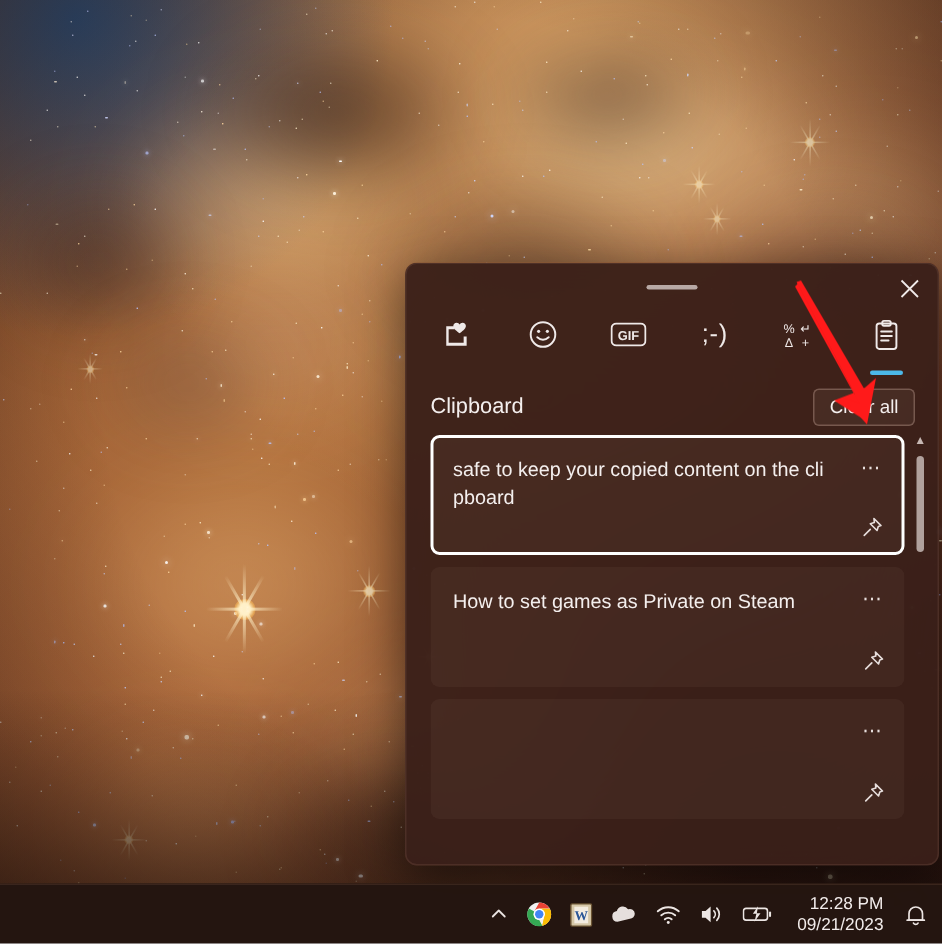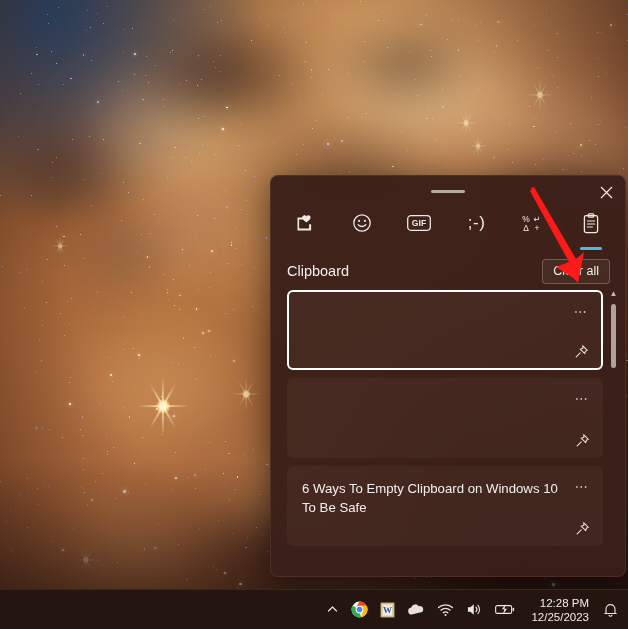--- a/index.html
+++ b/index.html
@@ -988,20 +988,35 @@
   </div>
 
   <div id="section-head">
     <div id="section-title">Clipboard</div>
     <div id="clear-all">Clear all</div>
   </div>
 
   <div id="list-area">
 
     <div class="clip-item focused">
+      <div class="clip-text">safe to keep your copied content on the cli
+pboard</div>
+      <div class="item-menu">⋯</div>
+      <div class="item-pin">
+        <svg width="15" height="15" viewBox="0 0 16 16" aria-hidden="true">
+          <g fill="none" stroke="#e7dedc" stroke-width="1.15" stroke-linejoin="round">
+            <path d="M9.2 1.8 l5 5 l-1.9 0.6 l-0.9 2.9 l-4.8 -4.8 l2.9 -0.9 z"></path>
+            <path d="M6.6 9.5 l-4.3 4.3" stroke-linecap="round"></path>
+          </g>
+        </svg>
+      </div>
+    </div>
+
+    <div class="clip-item">
+      <div class="clip-text">How to set games as Private on Steam</div>
       <div class="item-menu">⋯</div>
       <div class="item-pin">
         <svg width="15" height="15" viewBox="0 0 16 16" aria-hidden="true">
           <g fill="none" stroke="#e7dedc" stroke-width="1.15" stroke-linejoin="round">
             <path d="M9.2 1.8 l5 5 l-1.9 0.6 l-0.9 2.9 l-4.8 -4.8 l2.9 -0.9 z"></path>
             <path d="M6.6 9.5 l-4.3 4.3" stroke-linecap="round"></path>
           </g>
         </svg>
       </div>
     </div>
@@ -1011,34 +1026,20 @@
       <div class="item-pin">
         <svg width="15" height="15" viewBox="0 0 16 16" aria-hidden="true">
           <g fill="none" stroke="#e7dedc" stroke-width="1.15" stroke-linejoin="round">
             <path d="M9.2 1.8 l5 5 l-1.9 0.6 l-0.9 2.9 l-4.8 -4.8 l2.9 -0.9 z"></path>
             <path d="M6.6 9.5 l-4.3 4.3" stroke-linecap="round"></path>
           </g>
         </svg>
       </div>
     </div>
 
-    <div class="clip-item">
-      <div class="clip-text">6 Ways To Empty Clipboard on Windows 10
-To Be Safe</div>
-      <div class="item-menu">⋯</div>
-      <div class="item-pin">
-        <svg width="15" height="15" viewBox="0 0 16 16" aria-hidden="true">
-          <g fill="none" stroke="#e7dedc" stroke-width="1.15" stroke-linejoin="round">
-            <path d="M9.2 1.8 l5 5 l-1.9 0.6 l-0.9 2.9 l-4.8 -4.8 l2.9 -0.9 z"></path>
-            <path d="M6.6 9.5 l-4.3 4.3" stroke-linecap="round"></path>
-          </g>
-        </svg>
-      </div>
-    </div>
-
     <div id="scrollbar">
       <div class="sb-arrow">▲</div>
       <div id="sb-track"></div>
       <div id="sb-thumb"></div>
 
     </div>
 
   </div>
 </div>
 
@@ -1108,21 +1109,21 @@
     <div class="tray-btn">
       <svg width="20" height="13" viewBox="0 0 22 13" aria-hidden="true">
         <rect x="0.7" y="2.2" width="17.6" height="8.6" rx="1.9" fill="none" stroke="#ece5e3" stroke-width="1.2"></rect>
         <path d="M20.2 5.2 v2.6" stroke="#ece5e3" stroke-width="1.5" stroke-linecap="round"></path>
         <path d="M11.4 0.6 L7.6 6.2 h2.6 L8.8 12 L13.2 5.8 h-2.7 z" fill="#ece5e3"></path>
       </svg>
     </div>
 
     <div id="clock">
       <span>12:28 PM</span>
-      <span>12/25/2023</span>
+      <span>09/21/2023</span>
     </div>
 
     <div class="tray-btn" style="padding-right:10px;">
       <svg width="15" height="16" viewBox="0 0 16 17" aria-hidden="true">
         <path d="M3.2 12.2 v-4.6 a4.8 4.8 0 0 1 9.6 0 v4.6 z" fill="none" stroke="#ece5e3" stroke-width="1.2" stroke-linejoin="round"></path>
         <path d="M1.9 12.2 h12.2" stroke="#ece5e3" stroke-width="1.2" stroke-linecap="round"></path>
         <path d="M6.4 14.2 a1.8 1.8 0 0 0 3.2 0" fill="none" stroke="#ece5e3" stroke-width="1.2" stroke-linecap="round"></path>
       </svg>
     </div>
 

